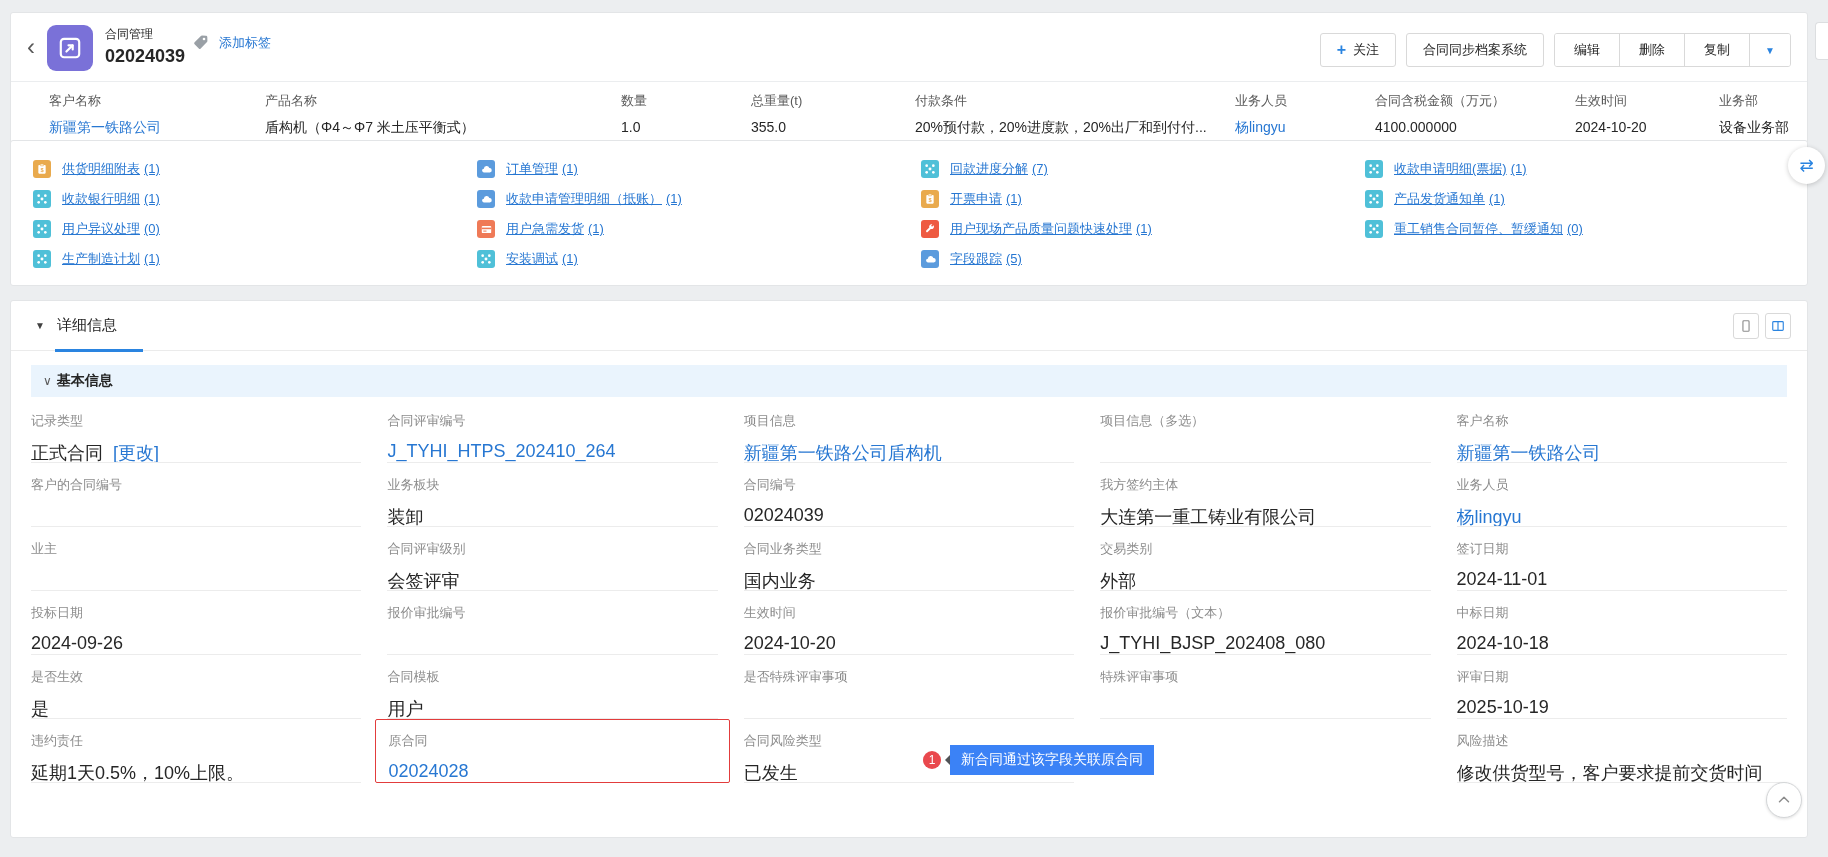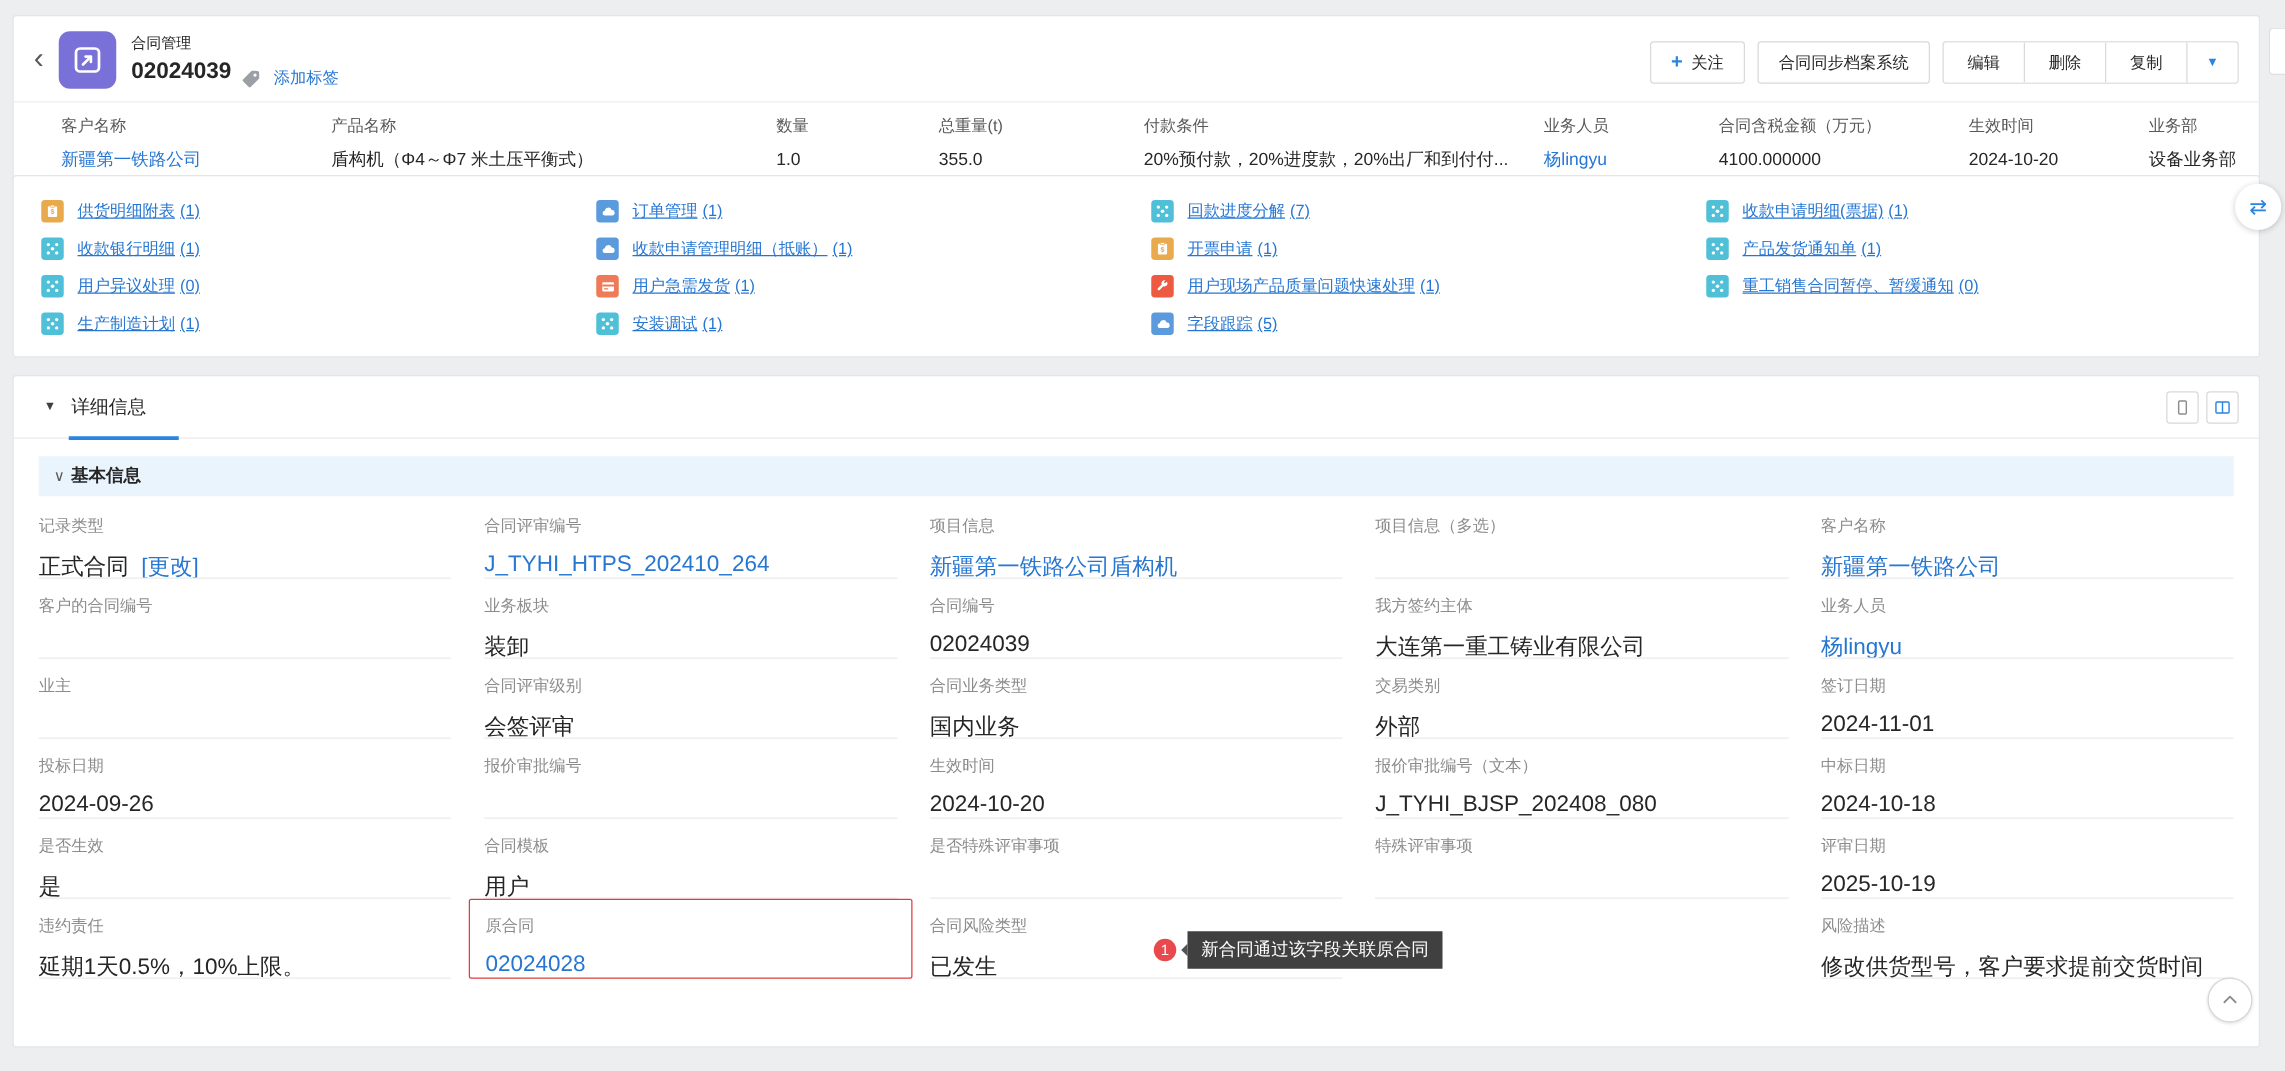--- a/index.html
+++ b/index.html
@@ -8,21 +8,21 @@
   .card{position:absolute;left:10px;width:1798px;background:#fff;border:1px solid #e3e5e7;border-radius:3px}
   
   .header-card{top:12px}
   .hmain{display:flex;padding:12px 16px 10px 12px}
   .back{font-size:24px;color:#595959;margin:10px 12px 0 4px;line-height:1;cursor:pointer}
   .hleft{display:flex;}
   .hrow{display:flex}
   .app-icon{width:46px;height:46px;border-radius:9px;background:#7a71d8;display:flex;align-items:center;justify-content:center;margin-right:12px;flex:none}
   .tblock .entity{font-size:12px;color:#262626;margin-top:1px}
   .tblock .rid{font-size:18px;font-weight:bold;margin-top:3px}
-  .tagrow{display:flex;align-items:flex-end;margin-top:9px;margin-left:8px;gap:10px}
+  .tagrow{display:flex;align-items:flex-start;margin-top:9px;margin-left:8px;gap:10px}
   .tagrow a{font-size:13px;color:#2777d2;text-decoration:none;cursor:pointer}
   .actions{margin-left:auto;display:flex;align-items:flex-start;gap:10px;padding-top:8px}
   .btn{height:34px;background:#fff;border:1px solid #d9d9d9;border-radius:3px;padding:0 16px;font-size:13px;color:#262626;display:flex;align-items:center;gap:7px;cursor:pointer;white-space:nowrap}
   .btn .plus{color:#2a84e0;font-size:16px;font-weight:bold;line-height:1}
   .btn-group{display:flex;border:1px solid #d9d9d9;border-radius:3px;height:34px;overflow:hidden;background:#fff}
   .seg{border:none;border-left:1px solid #d9d9d9;height:100%;padding:0 19px;background:#fff;font-size:13px;color:#262626;display:flex;align-items:center;cursor:pointer;white-space:nowrap}
   .seg:first-child{border-left:none}
   .seg.caret{padding:0 15px;color:#2a84e0;font-size:10px}
   
   .summary{border-top:1px solid #ebedef;display:flex;padding:10px 16px 14px 38px;gap:24px}
@@ -56,21 +56,21 @@
   .fgrid{display:grid;grid-template-columns:repeat(5,1fr);column-gap:26px}
   .fcell{height:64px;padding-top:13px;border-bottom:1px solid #ececec;overflow:hidden}
   .fcell .lbl{font-size:13px;color:#8c8c8c;margin-bottom:11px;white-space:nowrap}
   .fcell .val{font-size:18px;color:#262626;white-space:nowrap}
   .val.link{color:#2777d2;cursor:pointer}
   .val .action{color:#2777d2;margin-left:10px;cursor:pointer}
   .fcell.blank{border-bottom:none}
   .fcell.alert{border:1px solid #e23c3c;border-radius:2px;padding:12px 12px 0;margin:0 -12px}
   .tip{position:absolute;left:892px;top:346px;display:flex;align-items:center;gap:9px}
   .tip .badge{width:18px;height:18px;border-radius:50%;background:#e9484d;color:#fff;font-size:12px;display:flex;align-items:center;justify-content:center;flex:none}
-  .bubble{position:relative;background:#404040;color:#fff;font-size:14px;padding:6px 11px;white-space:nowrap}
+  .bubble{position:relative;background:#3b82f6;color:#fff;font-size:14px;padding:6px 11px;white-space:nowrap}
   .bubble::before{content:"";position:absolute;left:-10px;top:50%;transform:translateY(-50%);border:5px solid transparent;border-right-color:#515356}
   
   .float-swap{position:absolute;top:147px;right:3px;width:37px;height:37px;border-radius:50%;background:#fff;box-shadow:0 1px 5px rgba(0,0,0,.2);display:flex;align-items:center;justify-content:center;color:#2a84e0;font-size:17px;cursor:pointer}
   .float-top{position:absolute;top:782px;right:26px;width:36px;height:36px;border-radius:50%;background:#fff;border:1px solid #d4d6d8;box-shadow:0 1px 3px rgba(0,0,0,.12);display:flex;align-items:center;justify-content:center;cursor:pointer}
   .edge-sliver{position:absolute;top:22px;right:0;width:13px;height:38px;background:#fff;border:1px solid #dcdee0;border-right:none;border-radius:4px 0 0 4px}
 </style>
 </head>
 <body>
 
 <div class="card header-card">

